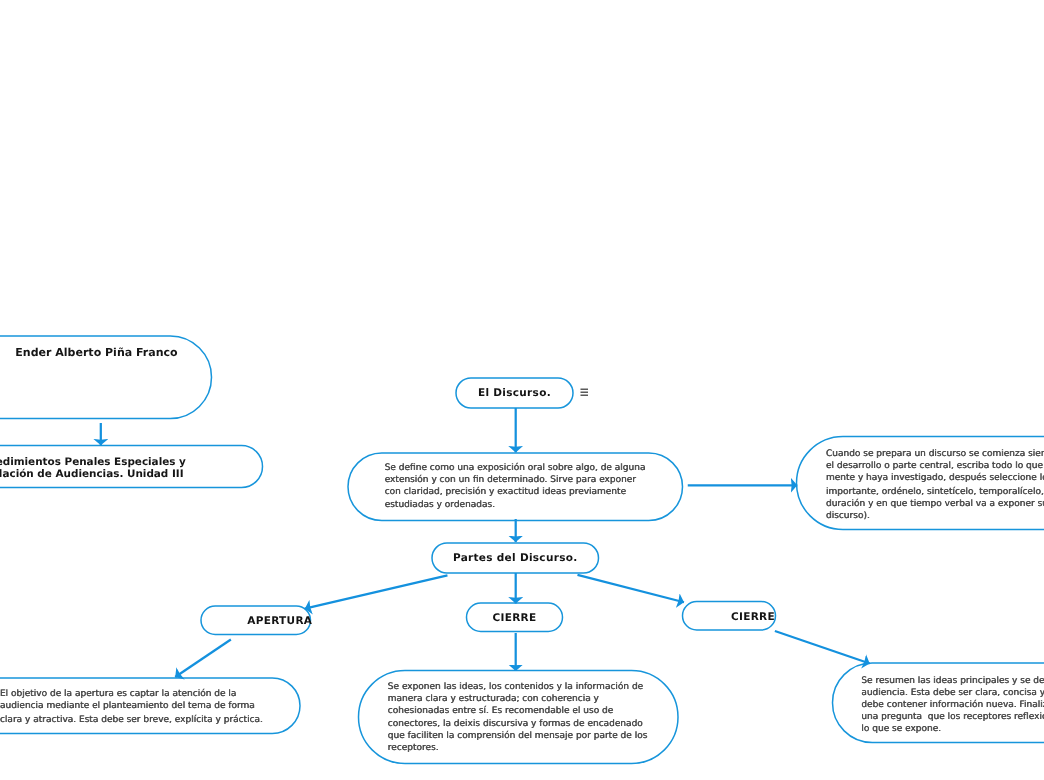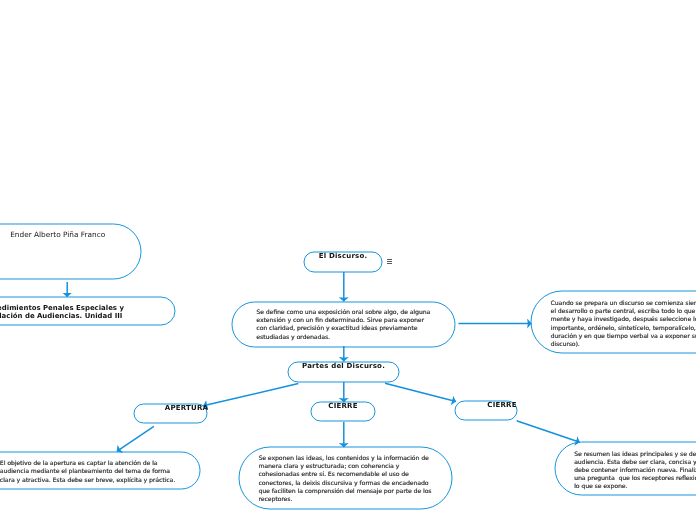--- a/index.html
+++ b/index.html
@@ -1,23 +1,23 @@
 <!DOCTYPE html>
 <html><head>
 <meta charset="utf-8">
 <style>
 html,body{margin:0;padding:0;background:#fff;}
 body{width:696px;height:520px;overflow:hidden;position:relative;font-family:"DejaVu Sans",sans-serif;}
 #canvas{position:absolute;left:0;top:0;width:696px;height:520px;}
 svg.links{position:absolute;left:0;top:0;width:696px;height:520px;overflow:visible;pointer-events:none;}
 .tblock{position:absolute;box-sizing:border-box;}
-.ctr{display:flex;justify-content:center;}
+.ctr{display:flex;align-items:center;justify-content:center;}
 .lbl{font-weight:bold;font-size:7px;color:#131313;letter-spacing:0.2px;white-space:nowrap;}
 .txt{font-size:6px;color:#484848;line-height:8.2px;white-space:pre;text-shadow:0.3px 0 0 #484848;}
-.ln{font-weight:normal;font-size:7.35px;color:#161616;white-space:pre;line-height:17.3px;text-align:center;}
+.ln{font-weight:bold;font-size:7.35px;color:#161616;white-space:pre;line-height:17.3px;text-align:center;}
 .ln2{font-weight:bold;font-size:6.95px;color:#161616;white-space:pre;line-height:7.9px;}
 .hamburger{position:absolute;width:5.6px;height:5.5px;display:flex;flex-direction:column;justify-content:space-between;}
 .hamburger i{display:block;height:1.15px;background:#5a5a5a;width:100%;}
 </style>
 </head>
 <body>
 
 <div id="canvas">
 
 <svg class="links" viewBox="0 0 696 520">

